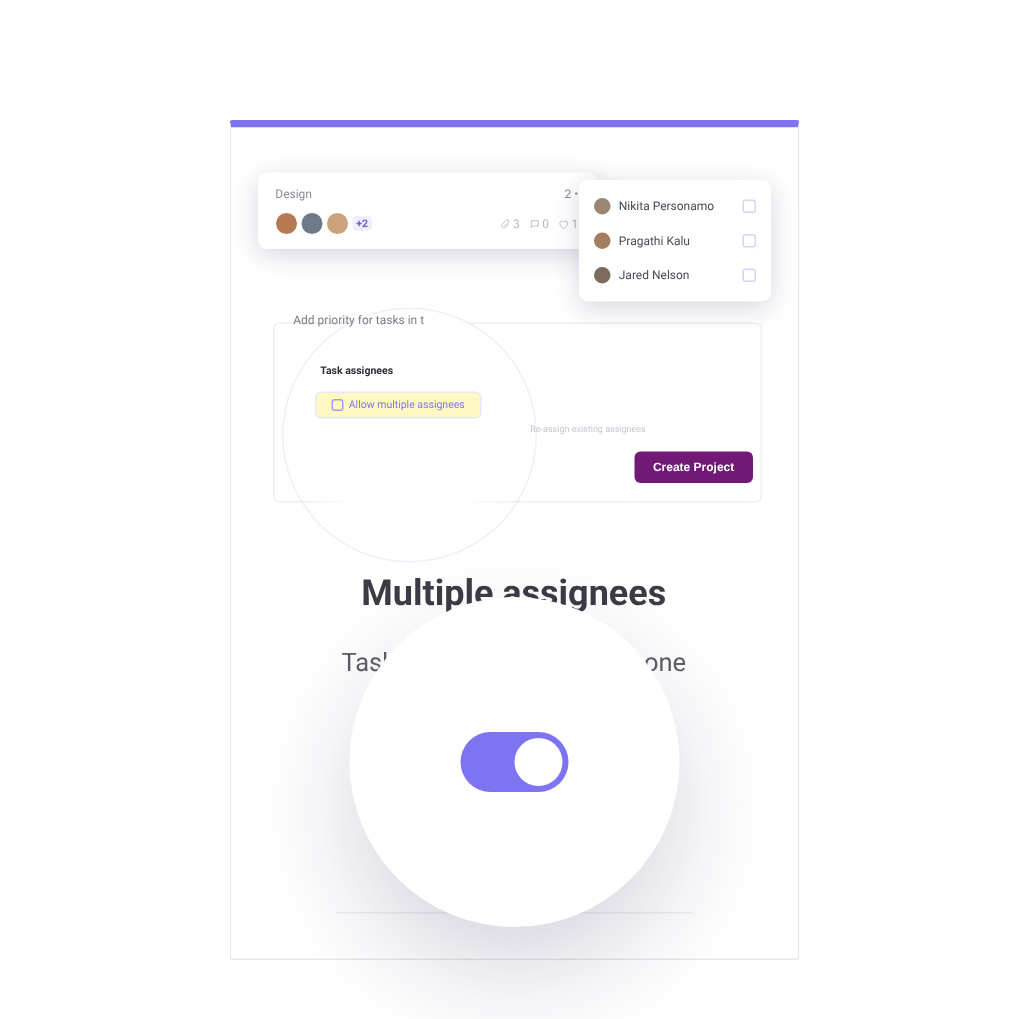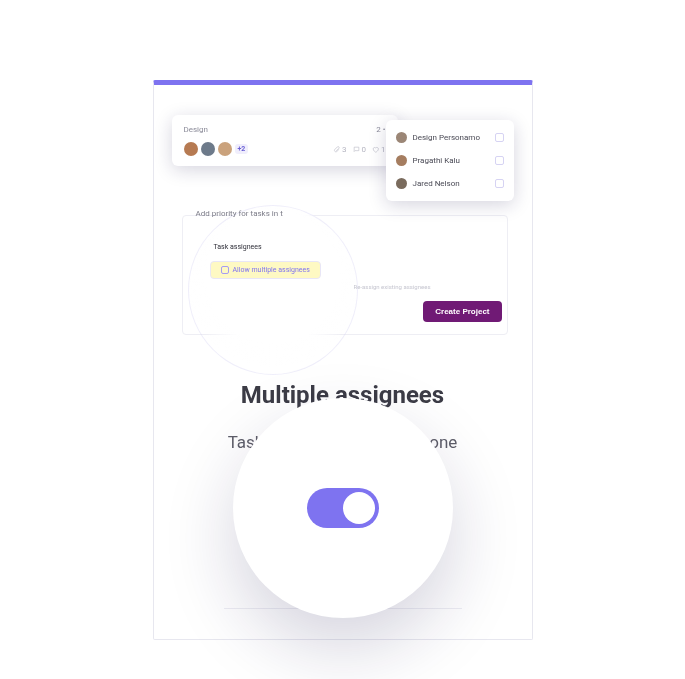--- a/index.html
+++ b/index.html
@@ -95,21 +95,21 @@
 
   .circle-focus{
     position:absolute;
     left:34px; top:120px;
     width:170px;height:170px;border-radius:50%;
     background:radial-gradient(circle at 50% 42%, #ffffff 52%, rgba(255,255,255,0) 70%);
     border:1px solid rgba(210,206,240,.35);
     z-index:1;
   }
   .task-assign-label{
-    position:absolute;left:60px;top:158px;font-size:7px;font-weight:400;color:#2e2e38;z-index:2;
+    position:absolute;left:60px;top:158px;font-size:7px;font-weight:700;color:#2e2e38;z-index:2;
   }
   .allow-chip{
     position:absolute;left:56px;top:176px;
     border:1px solid #e8e6f7;border-radius:4px;
     padding:4px 10px;font-size:7px;color:#7e73f0;
     display:flex;align-items:center;gap:4px;
     background:#fef9c3;z-index:2;
   }
   .allow-chip .chk{
     width:8px;height:8px;border:1px solid #a59cf3;border-radius:2px;display:inline-block;
@@ -195,21 +195,21 @@
               </svg>
             <span>1</span>
           </span>
         </span>
       </div>
     </div>
 
     <div class="search-panel">
       <div class="sp-row">
         <span class="sp-av p1"></span>
-        <span>Design Personamo</span>
+        <span>Nikita Personamo</span>
         <span class="sq"></span>
       </div>
       <div class="sp-row">
         <span class="sp-av p3"></span>
         <span>Pragathi Kalu</span>
         <span class="sq"></span>
       </div>
       <div class="sp-row">
         <span class="sp-av p2"></span>
         <span>Jared Nelson</span>

